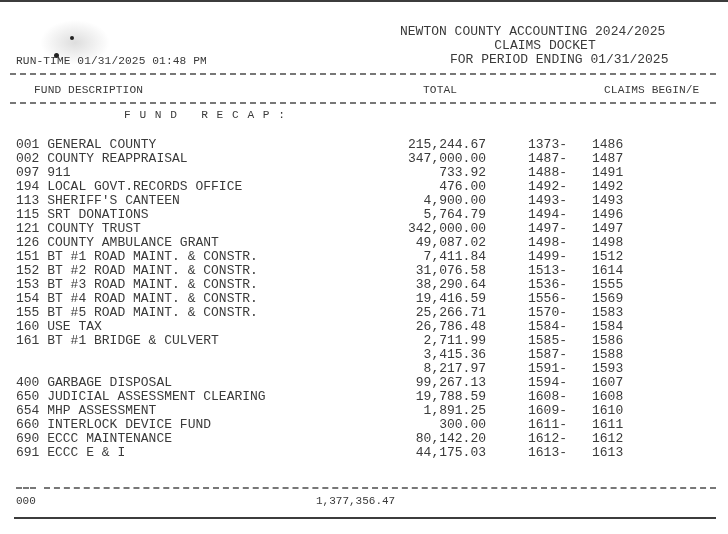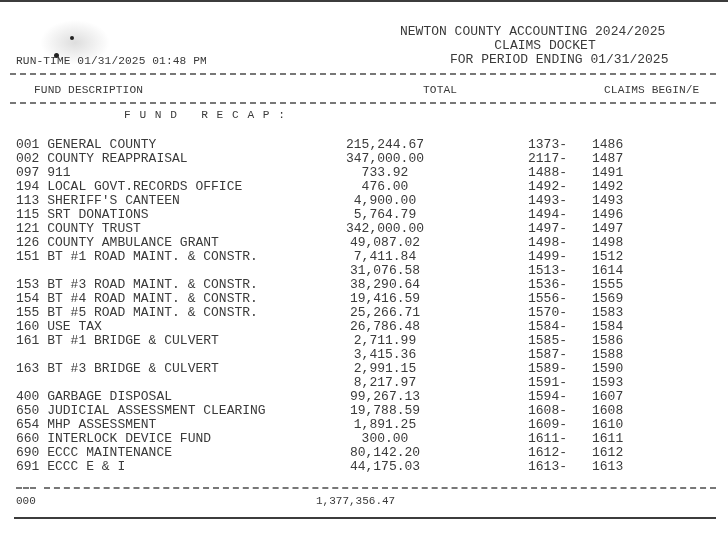--- a/index.html
+++ b/index.html
@@ -16,21 +16,21 @@
   .dot2 { position: absolute; left: 54px; top: 53px; width: 5px; height: 5px; background: #222; border-radius: 50%; }
   .t { position: absolute; font-size: 11.2px; line-height: 13px; white-space: pre; letter-spacing: 0.1px; }
   .hdr-right { position: absolute; left: 400px; top: 25px; width: 290px; font-size: 13px; line-height: 14px; }
   .hdr-right div { white-space: pre; }
   .center { text-align: center; }
   .dash { position: absolute; height: 0; border-top: 2px dashed #777; }
   .rows { position: absolute; left: 16px; top: 138px; }
   .row { position: relative; height: 14px; width: 700px; font-size: 13px; line-height: 14px; }
   .row span { position: absolute; white-space: pre; }
   .c-desc { left: 0; }
-  .c-total { left: 284px; width: 170px; text-align: center; }
+  .c-total { left: 300px; width: 170px; text-align: right; }
   .c-begin { left: 512px; }
   .c-end { left: 576px; }
   .foot { position: absolute; top: 495px; font-size: 11px; }
 </style>
 </head>
 <body>
 
 <div class="rule-top"></div>
 <div class="smudge"></div>
 <div class="dot1"></div>
@@ -57,21 +57,21 @@
 <div class="rows" id="rows">
     <div class="row">
       <span class="c-desc">001 GENERAL COUNTY</span>
       <span class="c-total">215,244.67</span>
       <span class="c-begin">1373-</span>
       <span class="c-end">1486</span>
     </div>
     <div class="row">
       <span class="c-desc">002 COUNTY REAPPRAISAL</span>
       <span class="c-total">347,000.00</span>
-      <span class="c-begin">2117-</span>
+      <span class="c-begin">1487-</span>
       <span class="c-end">1487</span>
     </div>
     <div class="row">
       <span class="c-desc">097 911</span>
       <span class="c-total">733.92</span>
       <span class="c-begin">1488-</span>
       <span class="c-end">1491</span>
     </div>
     <div class="row">
       <span class="c-desc">194 LOCAL GOVT.RECORDS OFFICE</span>
@@ -103,20 +103,21 @@
       <span class="c-begin">1498-</span>
       <span class="c-end">1498</span>
     </div>
     <div class="row">
       <span class="c-desc">151 BT #1 ROAD MAINT. &amp; CONSTR.</span>
       <span class="c-total">7,411.84</span>
       <span class="c-begin">1499-</span>
       <span class="c-end">1512</span>
     </div>
     <div class="row">
+      <span class="c-desc">152 BT #2 ROAD MAINT. &amp; CONSTR.</span>
       <span class="c-total">31,076.58</span>
       <span class="c-begin">1513-</span>
       <span class="c-end">1614</span>
     </div>
     <div class="row">
       <span class="c-desc">153 BT #3 ROAD MAINT. &amp; CONSTR.</span>
       <span class="c-total">38,290.64</span>
       <span class="c-begin">1536-</span>
       <span class="c-end">1555</span>
     </div>
@@ -143,26 +144,20 @@
       <span class="c-total">2,711.99</span>
       <span class="c-begin">1585-</span>
       <span class="c-end">1586</span>
     </div>
     <div class="row">
       <span class="c-total">3,415.36</span>
       <span class="c-begin">1587-</span>
       <span class="c-end">1588</span>
     </div>
     <div class="row">
-      <span class="c-desc">163 BT #3 BRIDGE &amp; CULVERT</span>
-      <span class="c-total">2,991.15</span>
-      <span class="c-begin">1589-</span>
-      <span class="c-end">1590</span>
-    </div>
-    <div class="row">
       <span class="c-total">8,217.97</span>
       <span class="c-begin">1591-</span>
       <span class="c-end">1593</span>
     </div>
     <div class="row">
       <span class="c-desc">400 GARBAGE DISPOSAL</span>
       <span class="c-total">99,267.13</span>
       <span class="c-begin">1594-</span>
       <span class="c-end">1607</span>
     </div>

